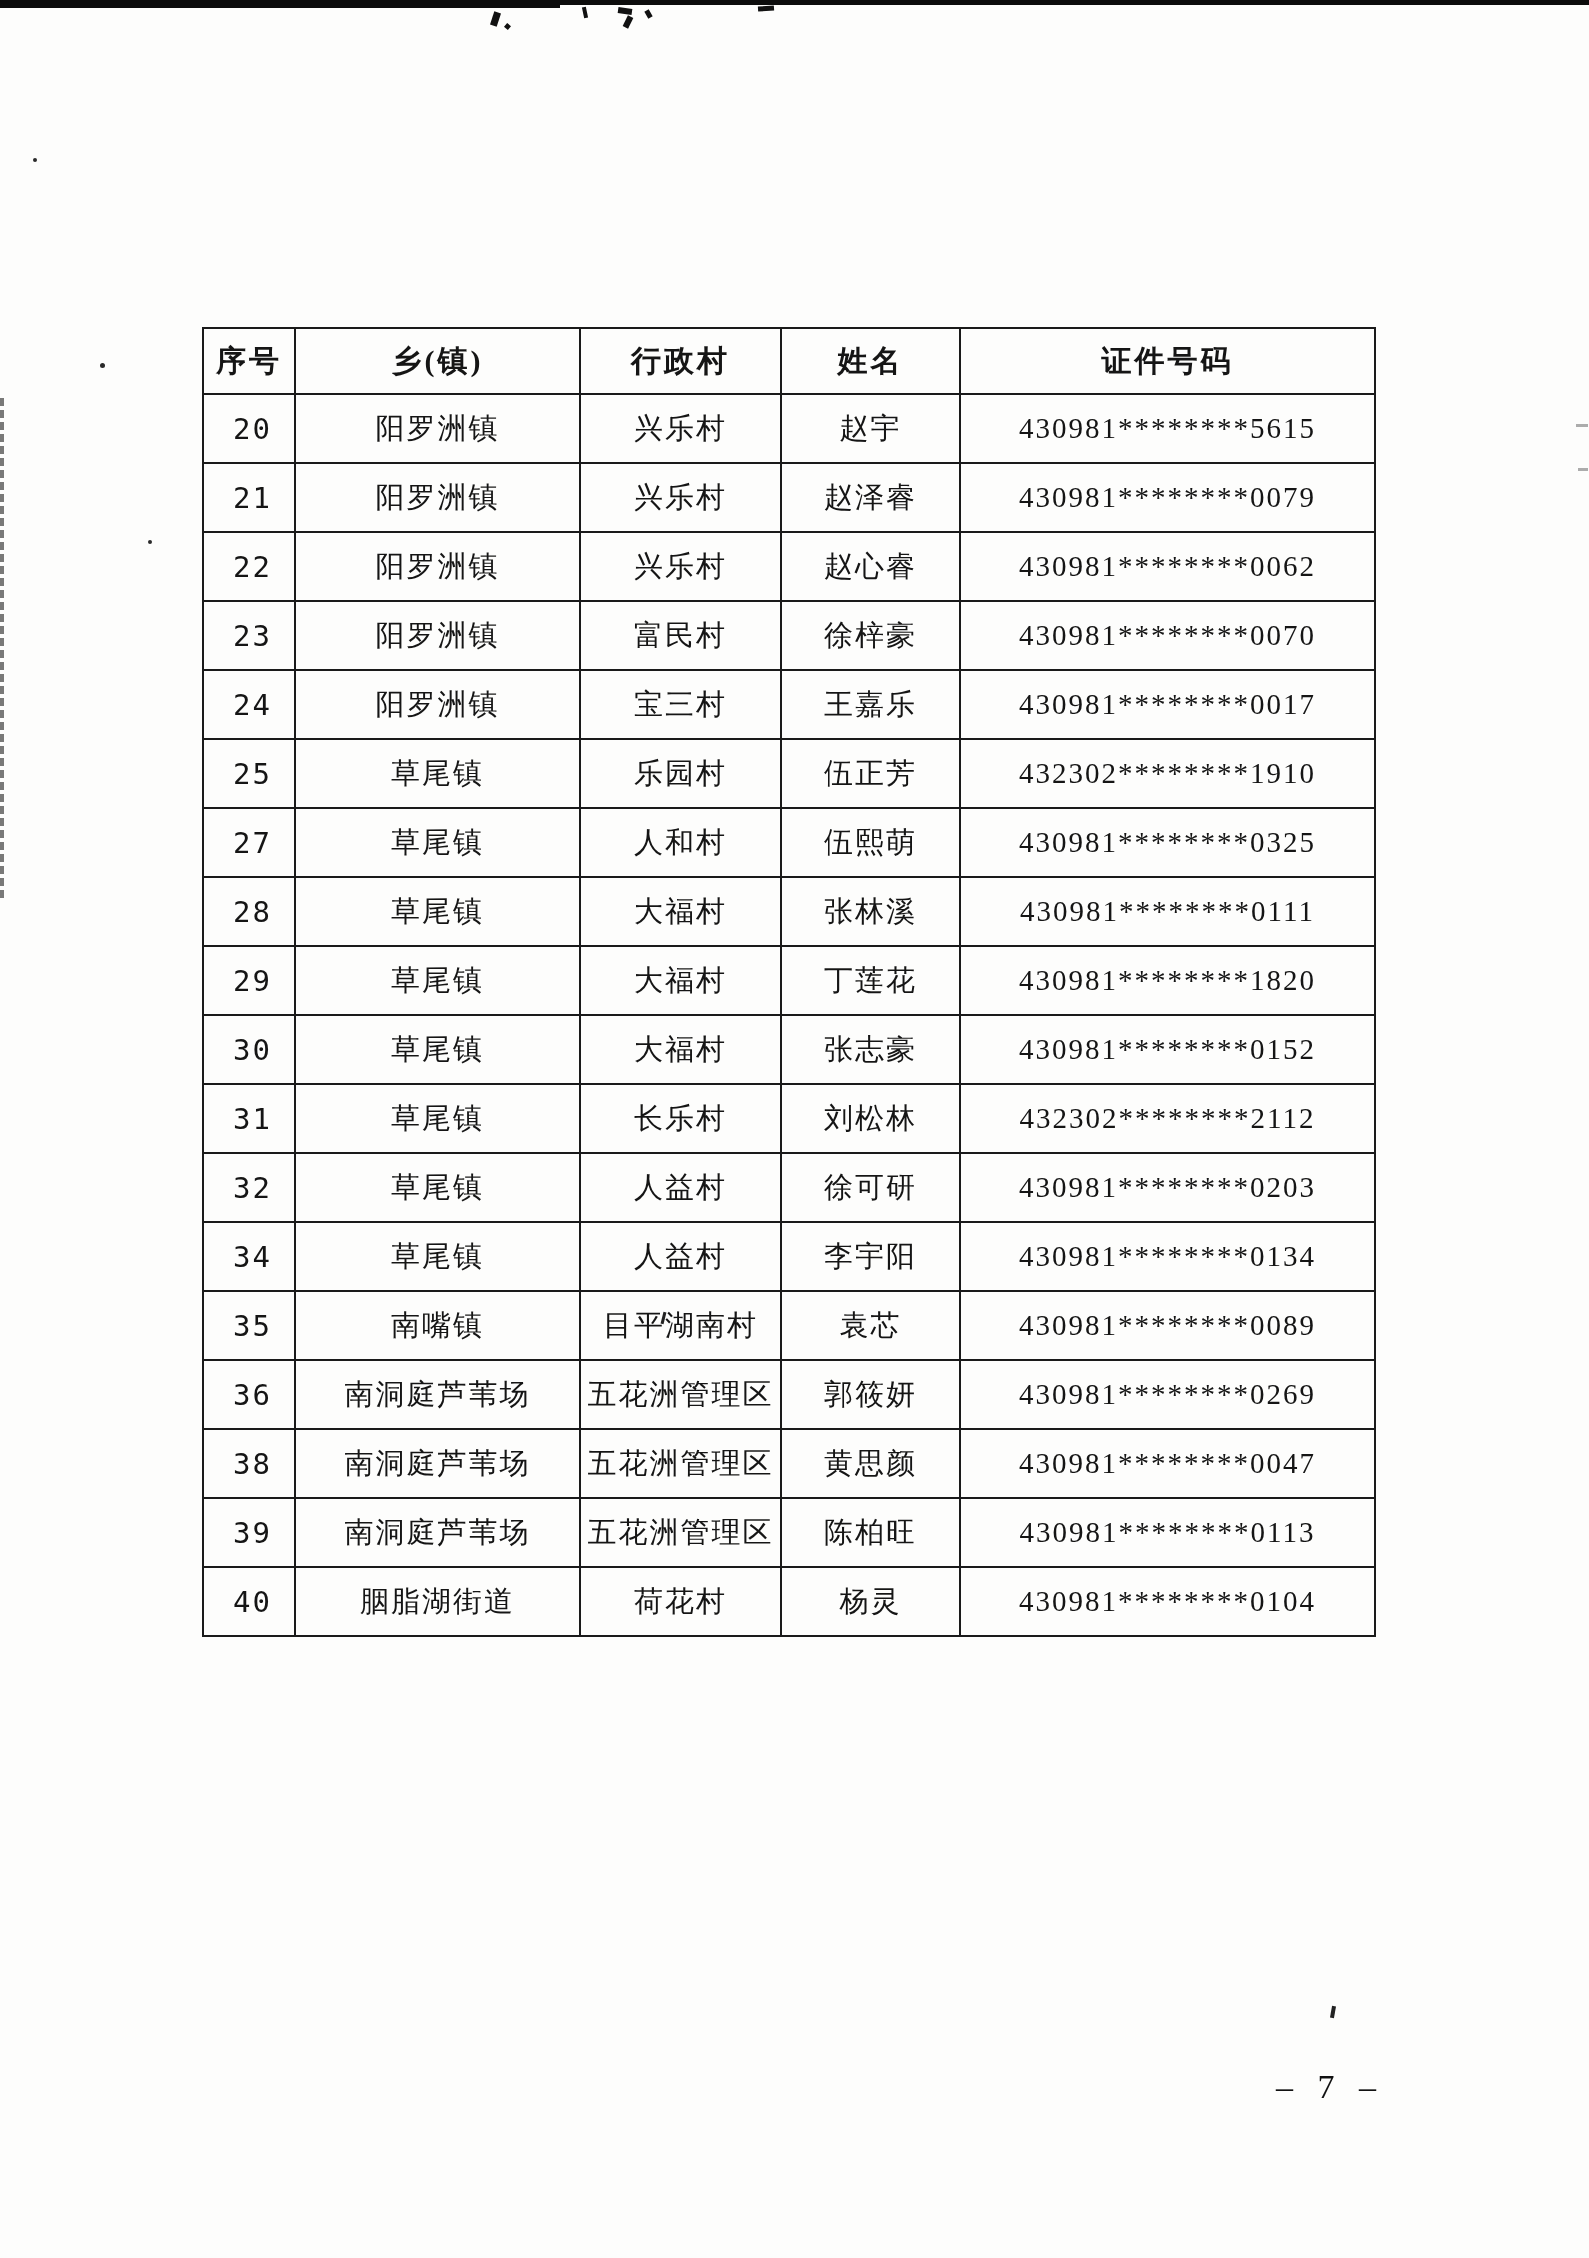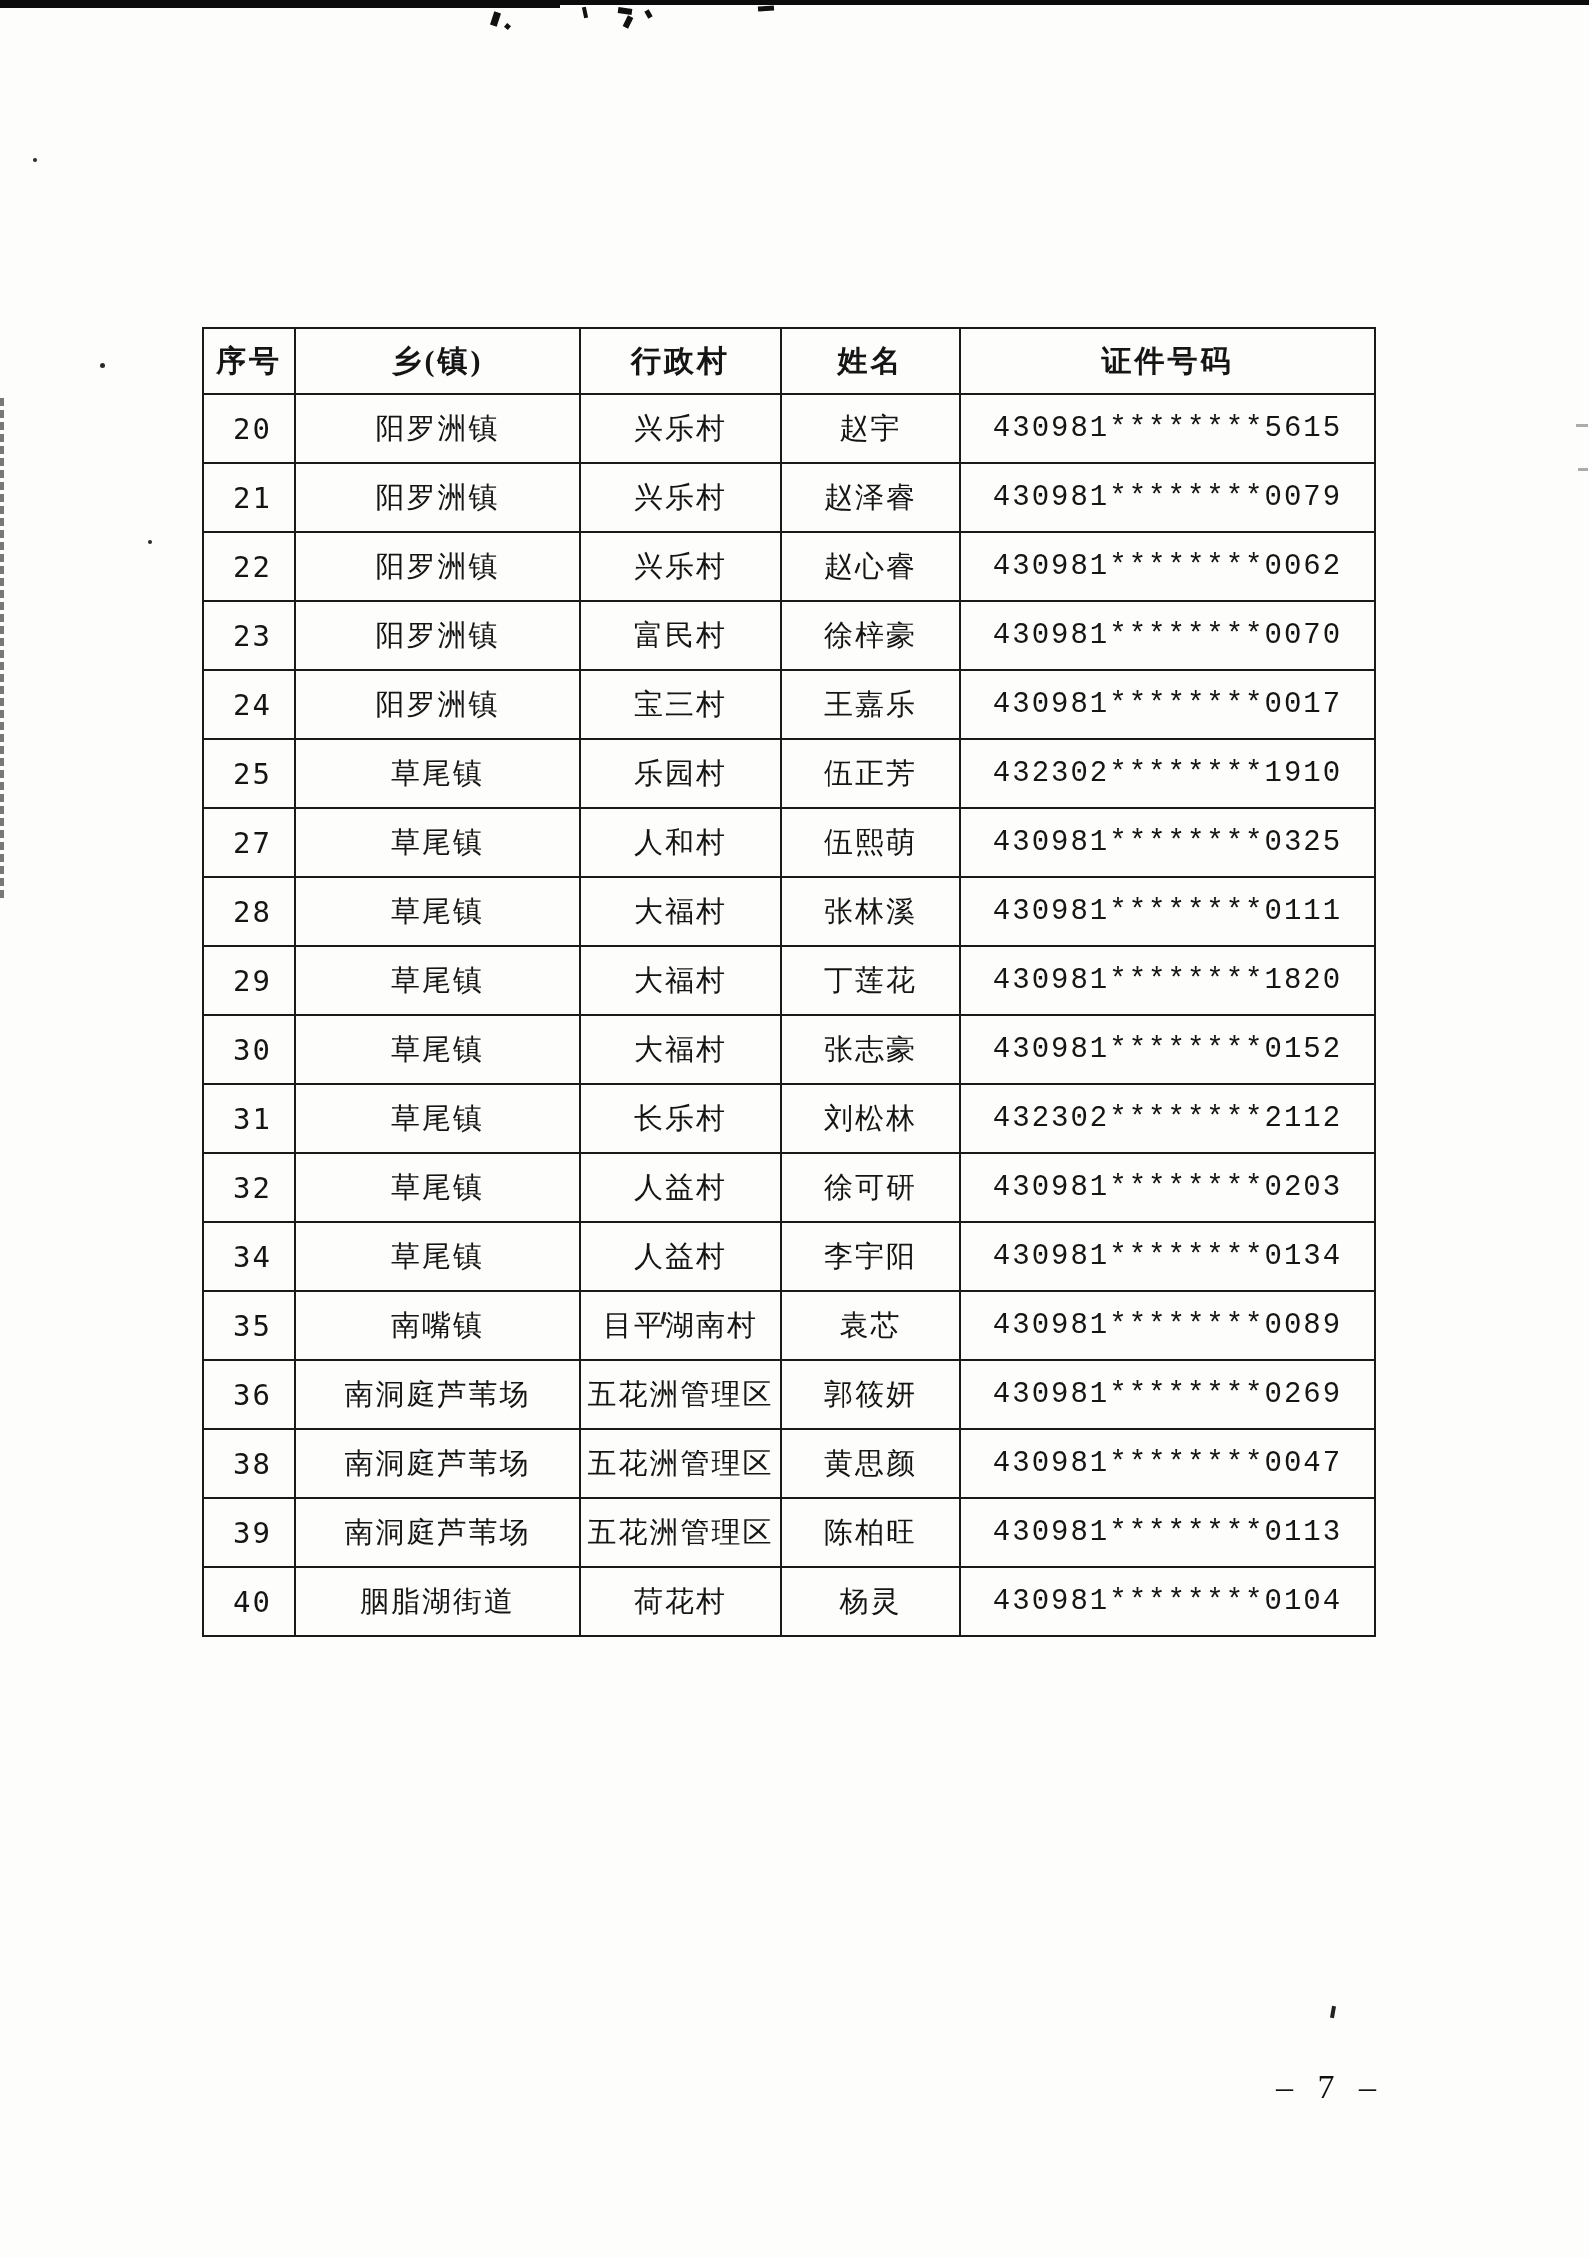--- a/index.html
+++ b/index.html
@@ -70,21 +70,21 @@
     height:67px;
     font-size:29px;
     letter-spacing:2px;
   }
   td.c-serial{
     font-family:"DejaVu Sans Mono", monospace;
     font-size:27px;letter-spacing:7px;
     text-indent:7px; 
   }
   td.c-id{
-    font-family:Liberation Mono, monospace;
+    font-family:Liberation Serif, serif;
     font-size:29px;letter-spacing:1px;
   }
 
   
   .page-number{
     position:absolute;left:1276px;top:2068px;
     font-size:34px;letter-spacing:8px;
     font-family:"Liberation Serif", serif;
     color:#111;
   }

